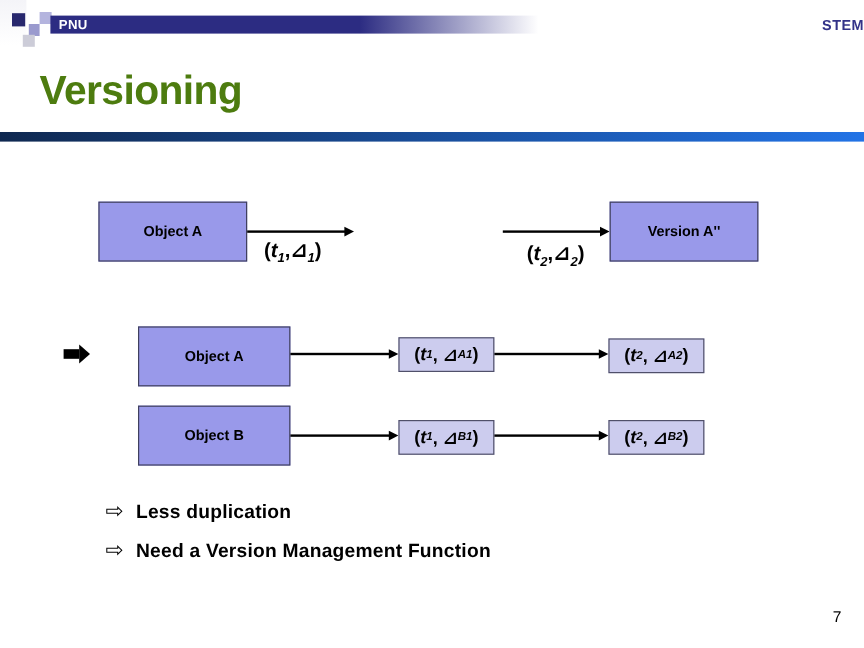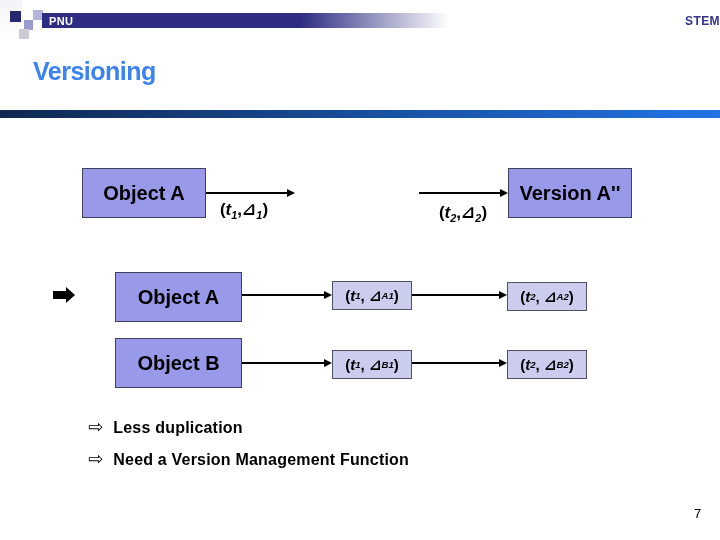--- a/index.html
+++ b/index.html
@@ -18,31 +18,31 @@
   .hbar{
     position:absolute;left:42px;top:13px;width:678px;height:15px;
     background:linear-gradient(90deg,#2c2c82 0%,#2c2c82 38%,#ffffff 60%,#ffffff 100%);
     display:flex;align-items:center;justify-content:space-between;
   }
   .pnu{color:#ffffff;font-weight:bold;font-size:11px;padding-left:7px;letter-spacing:.3px;}
   .stem{color:#333388;font-weight:bold;font-size:12px;letter-spacing:.4px;}
   
   .title{
     position:absolute;left:33px;top:57px;margin:0;
-    font-size:25px;font-weight:bold;color:#3b82f6;letter-spacing:-.5px;
+    font-size:34px;font-weight:bold;color:#4d7c0f;letter-spacing:-.5px;
   }
   .rule{
     position:absolute;left:0;top:110px;width:720px;height:8px;
     background:linear-gradient(90deg,#0f2850 0%,#2273e6 100%);
   }
   
   .obox{
     position:absolute;width:124px;height:50px;background:#9999ea;border:1px solid #40405e;
     display:flex;align-items:center;justify-content:center;
-    font-size:20px;font-weight:bold;color:#000;box-sizing:border-box;
+    font-size:12px;font-weight:bold;color:#000;box-sizing:border-box;
   }
   .obox.wide{width:127px;}
   .dbox{
     position:absolute;width:80px;height:29px;background:#ccccee;border:1px solid #50506a;
     display:flex;align-items:center;justify-content:center;
     font-size:15px;font-weight:bold;color:#000;box-sizing:border-box;white-space:nowrap;
   }
   .arrow{position:absolute;height:2px;background:#000;}
   .arrow::after{
     content:"";position:absolute;right:-7px;top:-3px;

